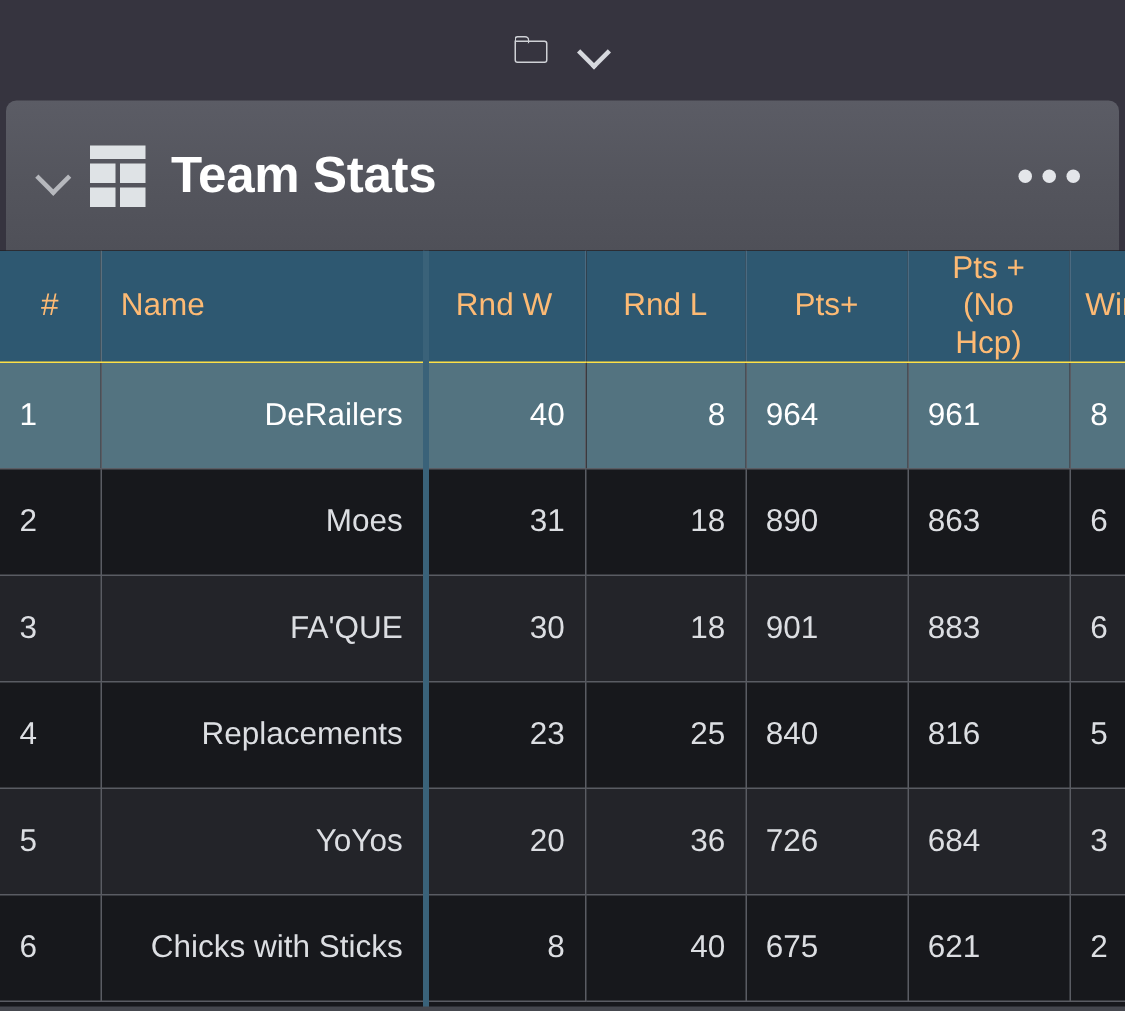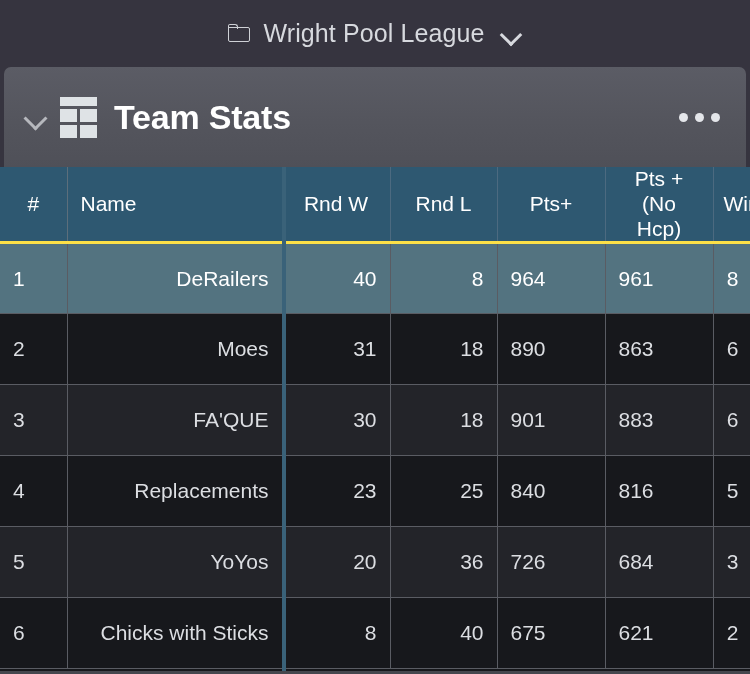--- a/index.html
+++ b/index.html
@@ -158,22 +158,22 @@
     overflow: hidden;
     white-space: nowrap;
   }
   table.stats thead th {
     background: #2e5871;
     height: 72px;
     text-align: center;
     vertical-align: middle;
     white-space: normal;
     line-height: 1.18;
-    color: #ffffff;
-    border-bottom: 3px solid #fde047;
+    color: #fdba74;
+    border-bottom: 1px solid #fde047;
     border-right: 1px solid #4c6a80;
   }
   table.stats thead th.col-idx { border-right: 1px solid #5c6e7b; }
   table.stats tbody td {
     height: 71px;
     vertical-align: middle;
   }
   
   .col-idx   { width: 67px;  text-align: left; }
   .col-name  { width: 215px; text-align: right; }
@@ -215,21 +215,20 @@
   }
 </style>
 </head>
 <body>
 
 <div class="topbar">
   <span class="folder-icon">
     <span class="ftab"></span>
       <span class="fbody"></span>
   </span>
-  <span class="topbar-title">Wright Pool League</span>
   <span class="chev-down"></span>
 </div>
 
 <div class="panel">
   <span class="panel-collapse"></span>
   <span class="grid-icon">
     <i class="wide"></i>
       <i></i>
       <i></i>
       <i></i>

